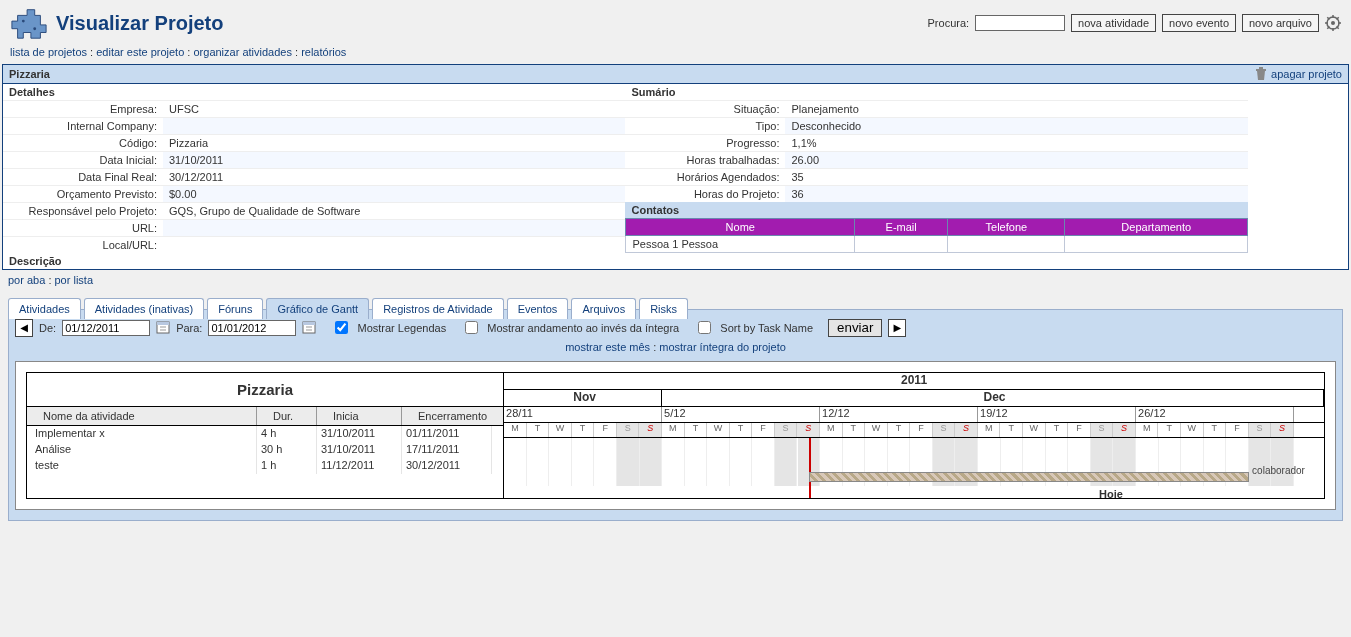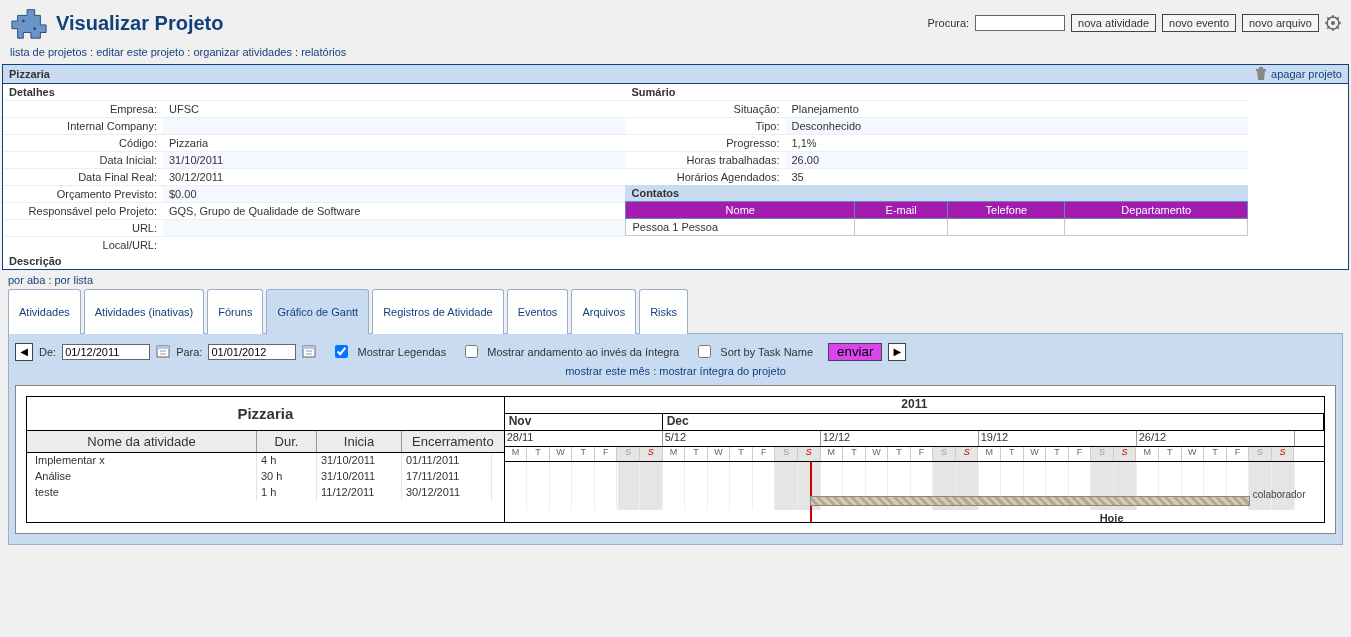--- a/index.html
+++ b/index.html
@@ -37,48 +37,48 @@
   .contacts-head { background:#c8dbf0; font-weight:bold; padding:2px 6px; }
   .contacts-table { width:100%; border-collapse:collapse; }
   .contacts-table th { background:#a21caf; color:#fff; font-weight:normal; font-size:11px; padding:2px 4px; border:1px solid #6a88af; }
   .contacts-table td { border:1px solid #c0c8d8; padding:2px 6px; background:#fff; }
 
   .desc-head { font-weight:bold; padding:2px 6px; background:#fff; }
 
   .subnav { padding:4px 6px 2px 6px; }
 
   .tabs { display:flex; gap:3px; padding:0 6px; }
-  .tab { border:1px solid #9aaecc; border-bottom:none; border-radius:3px 3px 0 0; background:#fff; padding:16px 10px; color:#13407c; cursor:pointer; position:relative; top:1px;}
+  .tab { border:1px solid #9aaecc; border-bottom:none; border-radius:3px 3px 0 0; background:#fff; padding:4px 10px; color:#13407c; cursor:pointer; position:relative; top:10px;}
   .tab.active { background:#c8dbf0; }
 
   .tab-panel { border:1px solid #9aaecc; background:#c8dbf0; padding:8px 6px 10px 6px; margin:0 6px 6px 6px; }
   .gantt-controls { display:flex; align-items:center; gap:6px; flex-wrap:wrap; }
   .gantt-controls input[type=text]{ width:88px; border:1px solid #666; font-size:11px; padding:1px 2px; background:#fff;}
   .gantt-controls button.nav { width:18px; height:18px; border:1px solid #444; background:#fff; cursor:pointer; display:flex; align-items:center; justify-content:center; font-size:10px;}
   .gantt-controls input[type=checkbox]{ vertical-align:middle; }
-  .gantt-controls .send { border:1px solid #444; background:#d946ef; padding:0 8px; height:18px; cursor:pointer; }
+  .gantt-controls .send { border:1px solid #444; background:#e5e5e5; padding:0 8px; height:18px; cursor:pointer; }
 
   .gantt-sublinks { text-align:center; padding:4px 0 8px 0; }
 
   .gantt-outer { background:#fff; border:1px solid #888; padding:10px; }
   .gantt-box { border:1px solid #000; display:flex; }
   .gantt-left { flex:0 0 470px; border-right:1px solid #000; }
   .gantt-left-title { text-align:center; font-weight:bold; font-size:15px; padding:4px 0; border-bottom:1px solid #000; height:34px; display:flex; align-items:center; justify-content:center;}
   .gantt-left-head { display:flex; background:#ececec; border-bottom:1px solid #000; }
-  .gantt-left-head div { padding:3px 10px; text-align:center; border-right:1px solid #999; font-size:13px; }
+  .gantt-left-head div { padding:3px 16px; text-align:left; border-right:1px solid #999; font-size:11px; }
   .gantt-left-head div:last-child{border-right:none;}
   .col-name{flex:0 0 230px;} .col-dur{flex:0 0 60px;} .col-start{flex:0 0 85px;} .col-end{flex:0 0 90px;}
   .task-row { display:flex; }
   .task-row div { padding:1px 4px; border-right:1px solid #e5e5e5; font-size:11px; height:16px;}
   .task-row .col-name{ padding-left:8px; }
 
   .gantt-right { flex:1; overflow:hidden; position:relative;}
   .gr-year { text-align:center; font-weight:bold; border-bottom:1px solid #000; height:17px; font-size:12px;}
   .gr-months { display:flex; border-bottom:1px solid #000; height:17px;}
-  .gr-month { border-right:1px solid #000; text-align:left; padding-left:4px; font-weight:bold; font-size:12px;}
+  .gr-month { border-right:1px solid #000; text-align:center; padding-left:4px; font-weight:bold; font-size:12px;}
   .gr-weeks { display:flex; border-bottom:1px solid #000; height:16px;}
   .gr-week { flex:0 0 158px; border-right:1px solid #999; padding-left:2px; font-size:11px;}
   .gr-days { display:flex; border-bottom:1px solid #000; height:15px;}
   .gr-day { flex:0 0 22.57px; border-right:1px solid #ccc; text-align:center; font-size:9px; color:#666;}
   .gr-day.sat { background:#e5e5e5; color:#999;}
   .gr-day.sun { background:#e5e5e5; color:#c00; font-style:italic;}
   .gr-body { position:relative; height:48px; }
   .gr-col { position:absolute; top:0; bottom:0; border-right:1px solid #eee; }
   .gr-col.weekend { background:#e5e5e5; }
   .gr-today { position:absolute; top:0; bottom:-20px; width:2px; background:#c00; }
@@ -201,20 +201,24 @@
             <div class="kv-label">Progresso:</div>
             <div class="kv-val">1,1%</div>
           </div>
         <div class="kv-row">
             <div class="kv-label">Horas trabalhadas:</div>
             <div class="kv-val">26.00</div>
           </div>
         <div class="kv-row">
             <div class="kv-label">Horários Agendados:</div>
             <div class="kv-val">35</div>
+          </div>
+        <div class="kv-row">
+            <div class="kv-label">Horas do Projeto:</div>
+            <div class="kv-val">36</div>
           </div>
         <div class="contacts-head">Contatos</div>
         <table class="contacts-table">
           <tbody>
               <tr>
             <th>Nome</th>
             <th>E-mail</th>
             <th>Telefone</th>
             <th>Departamento</th>
           </tr>

